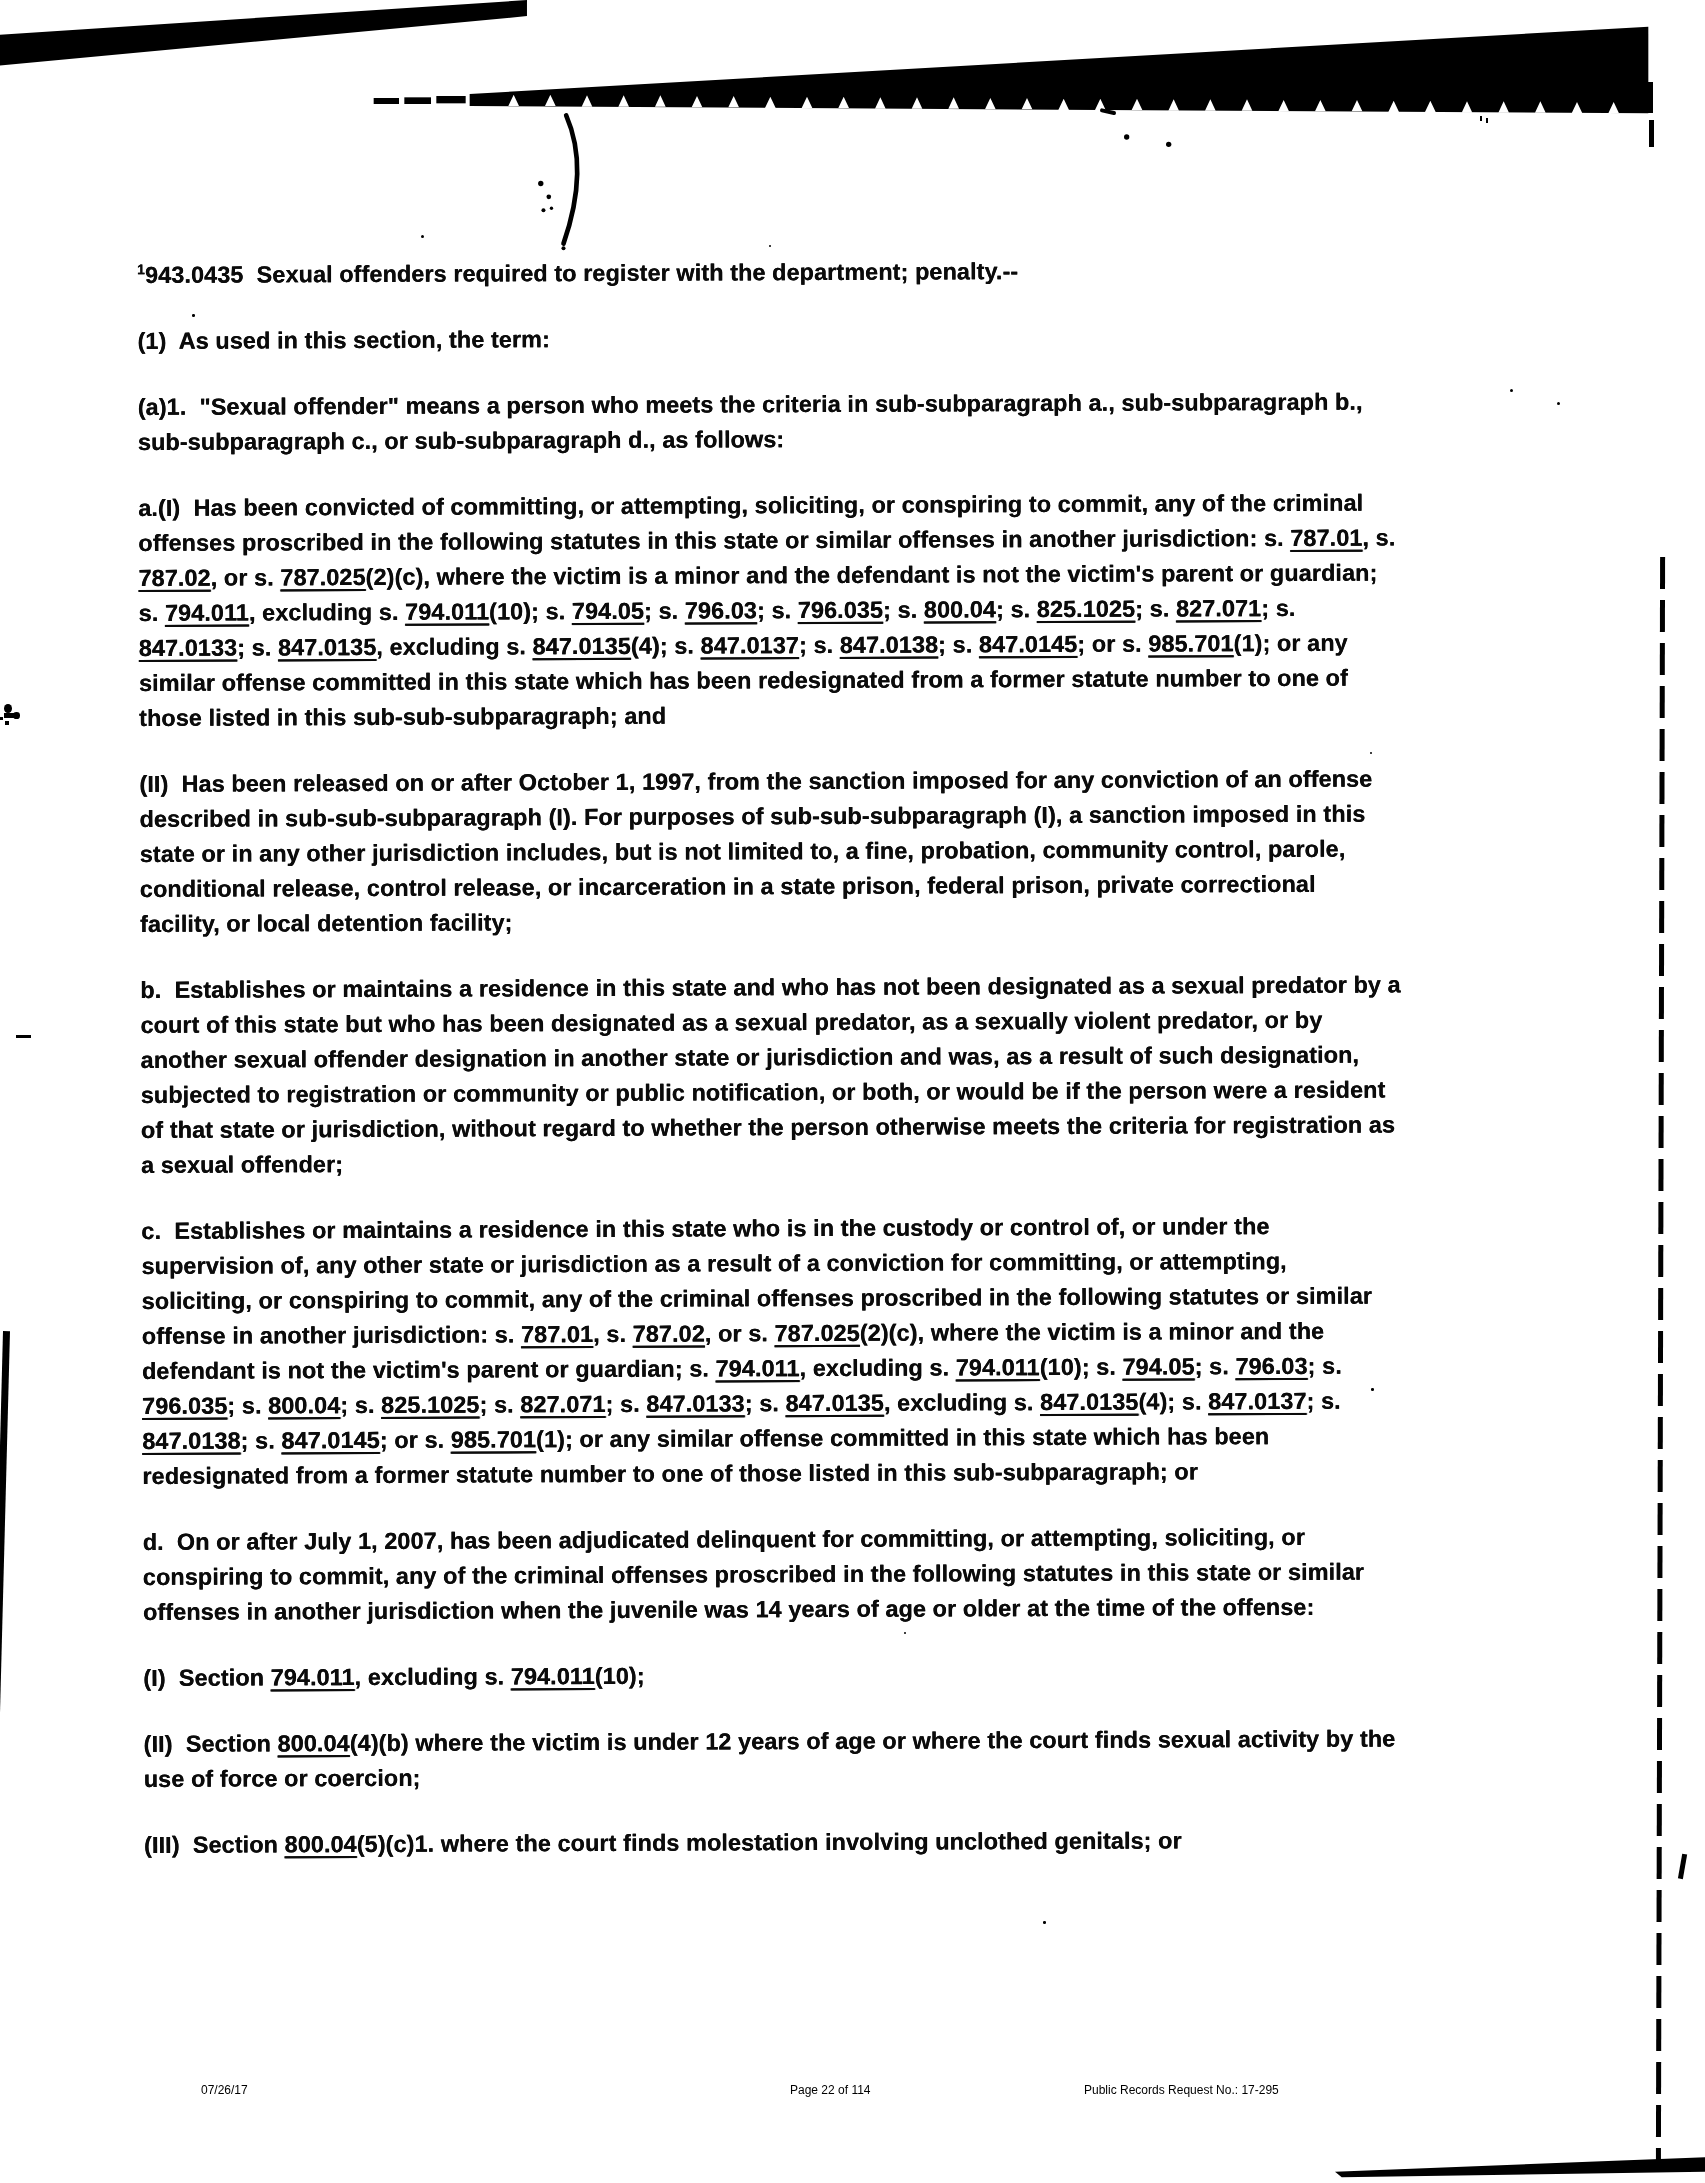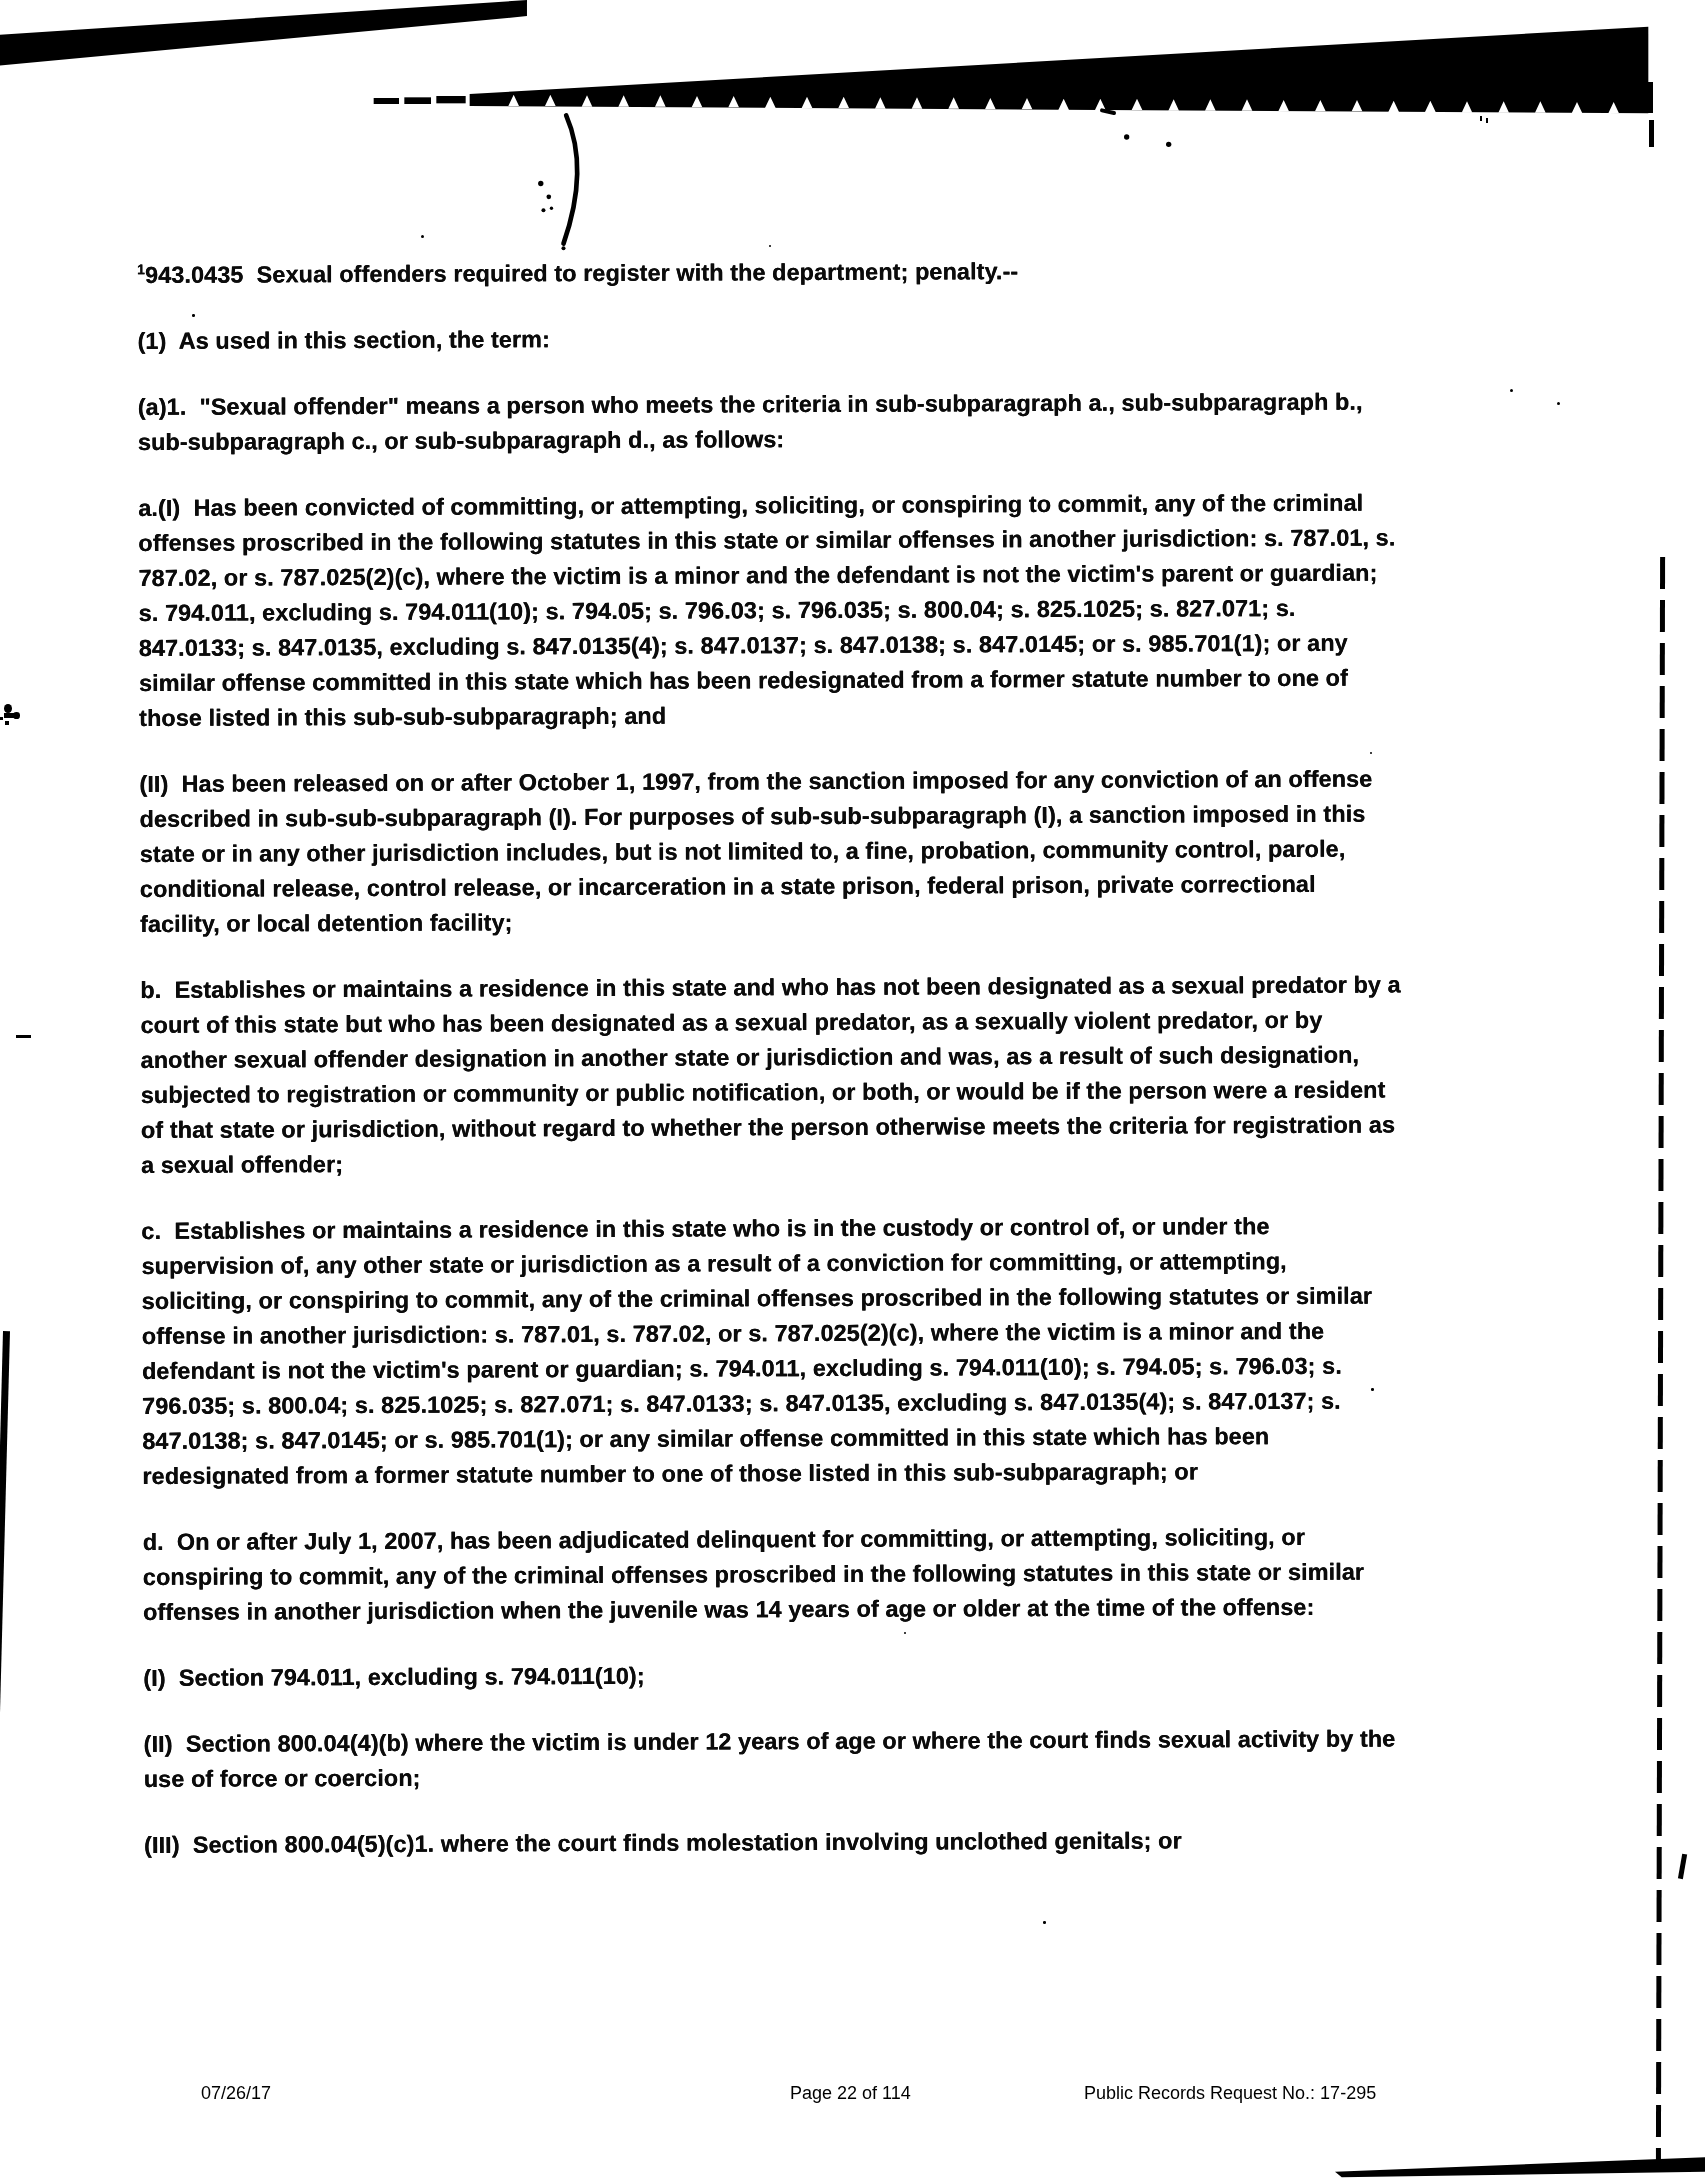--- a/index.html
+++ b/index.html
@@ -6,25 +6,25 @@
   .page{position:relative;width:1706px;height:2183px;background:#ffffff;overflow:hidden;
         font-family:"Liberation Sans",sans-serif;}
   
   .doc{position:absolute;left:137px;top:258px;width:1261px;
        font-family:"Liberation Sans",sans-serif;font-weight:bold;
        font-size:23.4px;line-height:35px;color:#0b0b0b;
        white-space:pre-wrap;letter-spacing:0.1px;
        transform:rotate(-.25deg);transform-origin:top left;
        text-shadow:0.3px 0 0 currentColor;}
   .para{margin:0 0 31px 0;}
-  .statute-ref{text-decoration-thickness:2.3px;
+  .statute-ref{text-decoration:underline;text-decoration-thickness:2.3px;
                text-underline-offset:4px;text-decoration-skip-ink:none;}
   .sup{vertical-align:super;font-size:.6em;line-height:0;}
   
-  .footer-item{position:absolute;top:2083px;font-size:18px;font-weight:400;color:#000;
+  .footer-item{position:absolute;top:2083px;font-size:12px;font-weight:400;color:#000;
                font-family:"Liberation Sans",sans-serif;white-space:nowrap;text-align:right;}
   .footer-date{left:201px;}
   .footer-page{left:781px;margin-left:9px;}
   .footer-request{left:1084px;}
   
   .art{position:absolute;}
   .ink{position:absolute;background:#000;}
   .round{border-radius:50%;}
   .edge-dash-right{left:1658px;top:557px;width:5.4px;height:1607px;
       background:repeating-linear-gradient(180deg,#000 0 32px,transparent 32px 43px);

